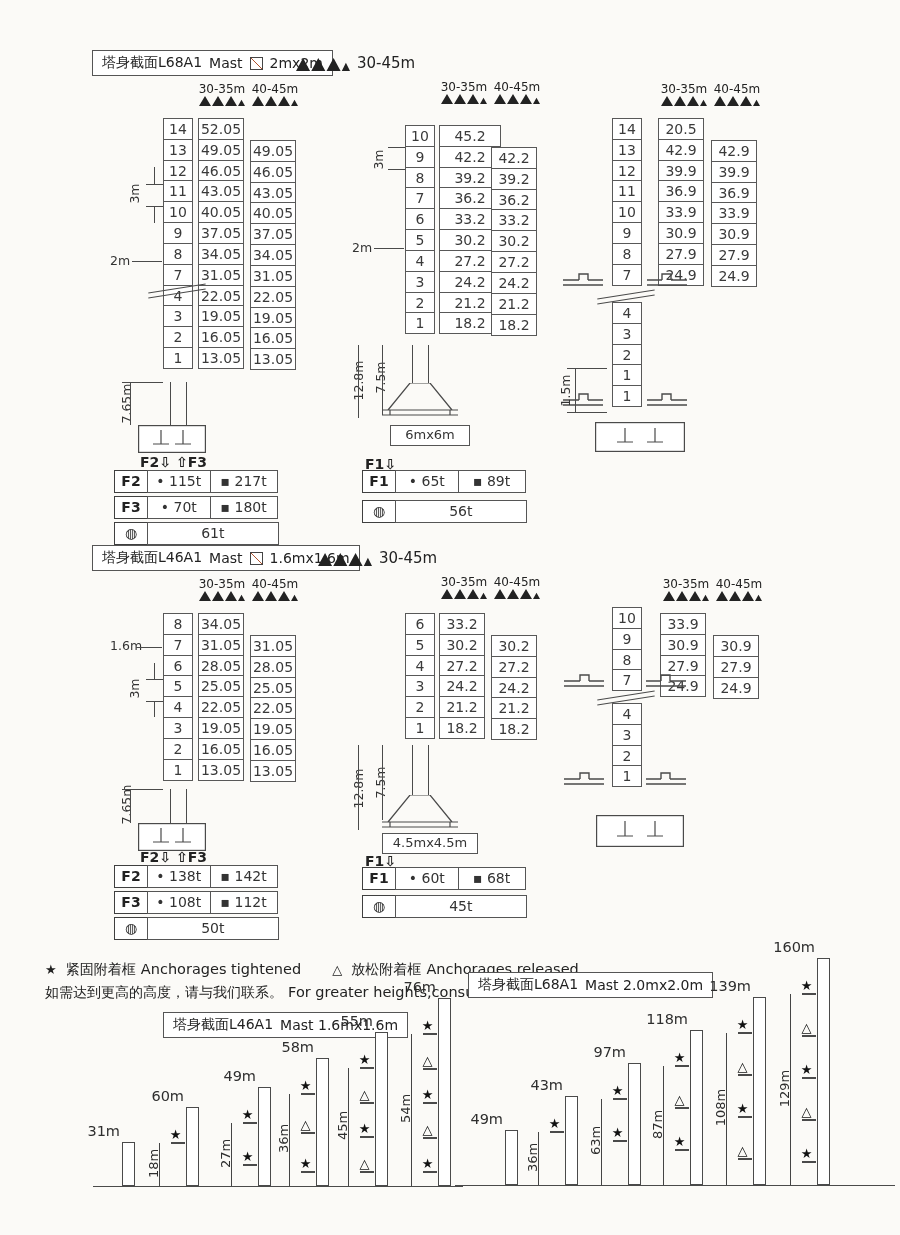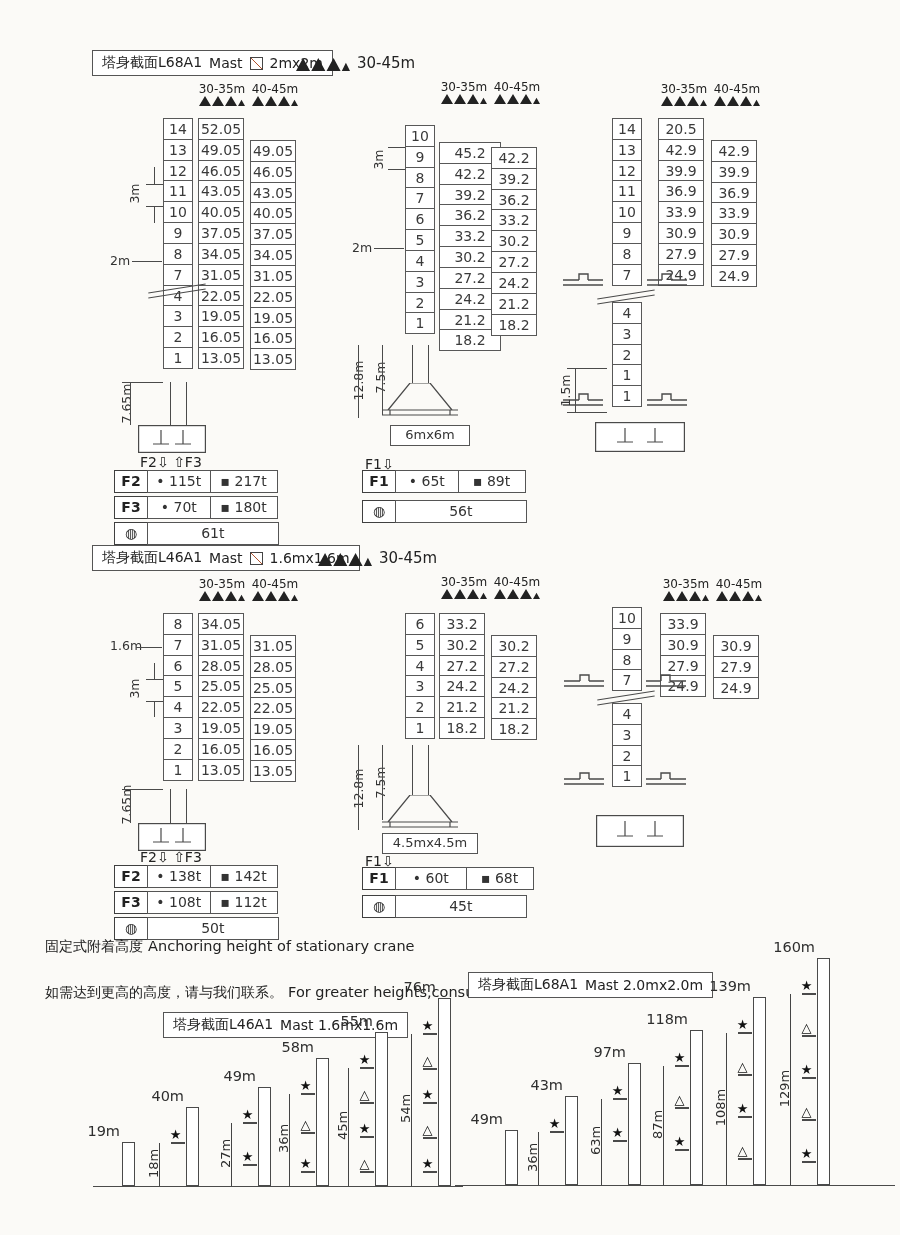--- a/index.html
+++ b/index.html
@@ -16,21 +16,21 @@
   .cellcol{position:absolute;display:flex;flex-direction:column}
   .cell{box-sizing:border-box;width:100%;height:22px;border:1.2px solid #585858;margin-top:-1.2px;background:#fff;text-align:center;font-size:14px;line-height:20px;color:#3a3a3a}
   .cellcol>.cell:first-child{margin-top:0}
   .vline{position:absolute;width:1.2px;background:#4a4a4a}
   .hline{position:absolute;height:1.2px;background:#4a4a4a}
   .dimlab{position:absolute;font-size:12.5px;color:#333;white-space:nowrap;text-align:center}
   .rot{transform:rotate(-90deg)}
   .brk{position:absolute;width:58px;height:10px}
   .brk::before,.brk::after{content:"";position:absolute;left:0;width:100%;height:1.4px;background:#4a4a4a;transform:rotate(-9deg)}
   .brk::before{top:2px}.brk::after{top:7px}
-  .fcap{position:absolute;font-size:14px;font-weight:400;color:#222;white-space:nowrap}
+  .fcap{position:absolute;font-size:14px;font-weight:700;color:#222;white-space:nowrap}
   .trow{position:absolute;display:flex}
   .tlab{box-sizing:border-box;width:34px;height:23px;border:1.5px solid #3f3f3f;background:#fff;text-align:center;font-size:14px;line-height:20px;font-weight:600;color:#222}
   .tcell{box-sizing:border-box;height:23px;border:1.2px solid #555;margin-left:-1.2px;background:#fff;font-size:14px;line-height:20px;text-align:center;color:#333}
   .basebox{position:absolute;box-sizing:border-box;border:1.2px solid #555;background:#fff;text-align:center;font-size:13px;line-height:18px;color:#333}
   .abrkt{position:absolute;width:40px;height:16px}
   .abrkt svg{width:100%;height:100%;display:block}
   .flip{transform:scaleX(-1)}
   .fsvg{position:absolute}
   .txtline{position:absolute;white-space:nowrap;color:#222}
   .zh{font-size:14px}
@@ -167,21 +167,21 @@
         <div class="cell">9</div>
         <div class="cell">8</div>
         <div class="cell">7</div>
         <div class="cell">6</div>
         <div class="cell">5</div>
         <div class="cell">4</div>
         <div class="cell">3</div>
         <div class="cell">2</div>
         <div class="cell">1</div>
       </div>
-    <div class="cellcol" style="left:89px;top:62px;width:62px">
+    <div class="cellcol" style="left:89px;top:45px;width:62px">
         <div class="cell">45.2</div>
         <div class="cell">42.2</div>
         <div class="cell">39.2</div>
         <div class="cell">36.2</div>
         <div class="cell">33.2</div>
         <div class="cell">30.2</div>
         <div class="cell">27.2</div>
         <div class="cell">24.2</div>
         <div class="cell">21.2</div>
         <div class="cell">18.2</div>
@@ -434,21 +434,21 @@
         <path d="M32 0 H52 M32 0 L10 27 M52 0 L74 27 M4 27 H80 M4 32 H80 M12 27 V32 M72 27 V32" stroke="#4a4a4a" stroke-width="1.2" fill="none"></path>
       </svg>
     <span class="dimlab rot" style="left:-14px;top:206px;width:44px">12.8m</span>
     <div class="vline" style="left:8px;top:170px;height:85px"></div>
     <span class="dimlab rot" style="left:10px;top:200px;width:40px">7.5m</span>
     <div class="vline" style="left:32px;top:170px;height:75px"></div>
     <div class="basebox" style="left:32px;top:258px;width:96px;height:21px">4.5mx4.5m</div>
     <span class="fcap" style="left:15px;top:278px">F1⇩</span>
     <div class="trow" style="left:12px;top:292px">
       <div class="tlab">F1</div>
-      <div class="tcell" style="width:72px">• 60t</div>
+      <div class="tcell" style="width:64px">• 60t</div>
       <div class="tcell" style="width:68px">▪ 68t</div>
     </div>
     <div class="trow" style="left:12px;top:320px">
       <div class="tlab">◍</div>
       <div class="tcell" style="width:132px">45t</div>
     </div>
   </div>
 
   <div class="diagram" style="left:560px;top:575px;width:235px;height:290px">
     <div class="subhdr" style="left:100px;top:2px">30-35m</div>
@@ -506,43 +506,47 @@
         <svg viewBox="0 0 40 16" preserveAspectRatio="none">
           <path fill="none" stroke="#4a4a4a" stroke-width="1.4" d="M0 13h40M0 8h16M16 8V2h9v6M25 8h15"></path>
         </svg>
       </div>
     <svg class="fsvg" style="left:36px;top:240px" width="88" height="32">
         <rect x="0.6" y="0.6" width="86.8" height="30.8" fill="#fff" stroke="#4a4a4a" stroke-width="1.2"></rect>
         <path d="M29 6 V21 M21 21 H37 M59 6 V21 M51 21 H67" stroke="#4a4a4a" stroke-width="1.2" fill="none"></path>
       </svg>
   </div>
 
-  <div class="txtline" style="left:45px;top:936px">
-    <span class="zh">固定式附着高度</span>
-    <span class="en">Anchoring height of stationary crane</span>
+  <div class="txtline" style="left:45px;top:959px">
+    <span class="legicon">★</span>
+    <span class="zh">紧固附着框</span>
+    <span class="en" style="margin-right:26px">Anchorages tightened</span>
+    <span class="legicon">△</span>
+    <span class="zh">放松附着框</span>
+    <span class="en">Anchorages released</span>
   </div>
   <div class="txtline" style="left:45px;top:982px">
     <span class="zh">如需达到更高的高度，请与我们联系。</span>
     <span class="en">For greater heights,consult us.</span>
   </div>
   <div class="hbox" style="left:163px;top:1012px">
     <span>塔身截面L46A1</span>
     <span>Mast 1.6mx1.6m</span>
   </div>
   <div class="hbox" style="left:468px;top:972px">
     <span>塔身截面L68A1</span>
     <span>Mast 2.0mx2.0m</span>
   </div>
 
   <div id="chart-left" class="diagram" style="left:88px;top:975px;width:380px;height:215px">
     <div class="hline" style="left:5px;top:211px;width:370px;height:1.3px"></div>
   <div class="t-bar" style="left: 34px; top: 167px; height: 44px;"></div>
-      <div class="t-label" style="left: -14px; top: 148px;">19m</div>
+      <div class="t-label" style="left: -14px; top: 148px;">31m</div>
       <div class="t-bar" style="left: 98px; top: 132px; height: 79px;"></div>
-      <div class="t-label" style="left: 50px; top: 113px;">40m</div>
+      <div class="t-label" style="left: 50px; top: 113px;">60m</div>
       <div class="t-anchor" style="left: 80px; top: 152px;">★</div>
       <div class="t-brk" style="left: 83px; top: 167px;"></div>
       <div class="t-dim" style="left: 71px; top: 168px; height: 43px;"></div>
       <div class="t-dimlab rot" style="left: 43px; top: 180.5px;">18m</div>
       <div class="t-bar" style="left: 170px; top: 112px; height: 99px;"></div>
       <div class="t-label" style="left: 122px; top: 93px;">49m</div>
       <div class="t-anchor" style="left: 152px; top: 132px;">★</div>
       <div class="t-brk" style="left: 155px; top: 147px;"></div>
       <div class="t-anchor" style="left: 152px; top: 174px;">★</div>
       <div class="t-brk" style="left: 155px; top: 189px;"></div>

